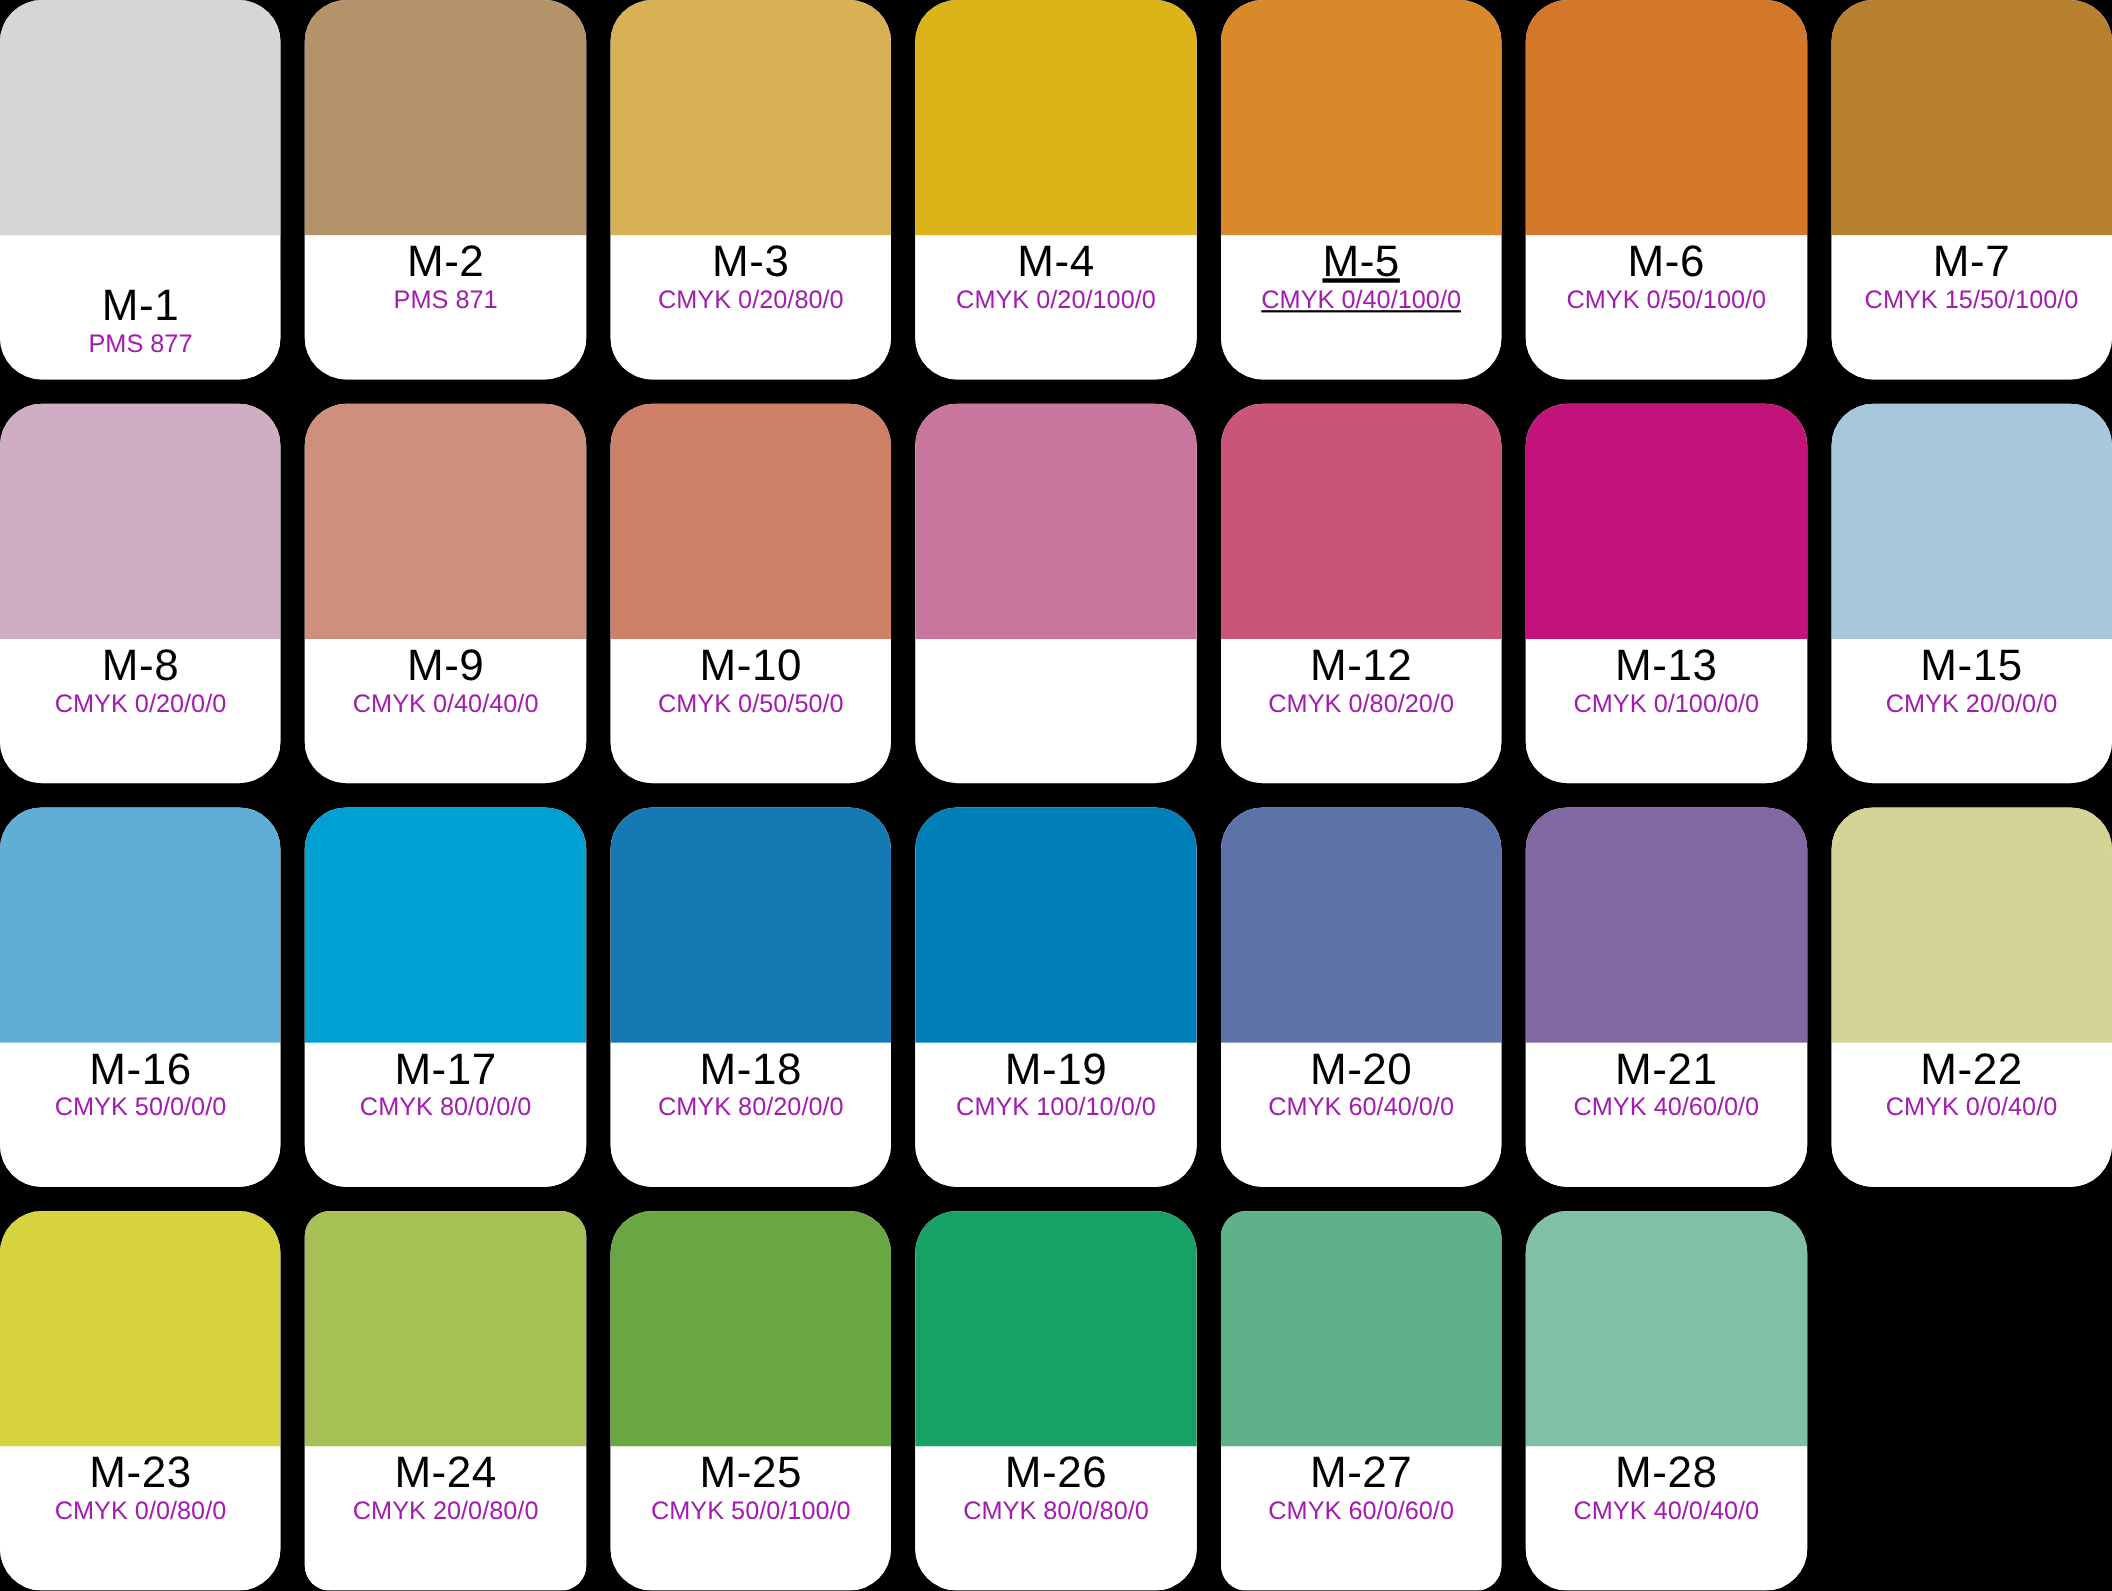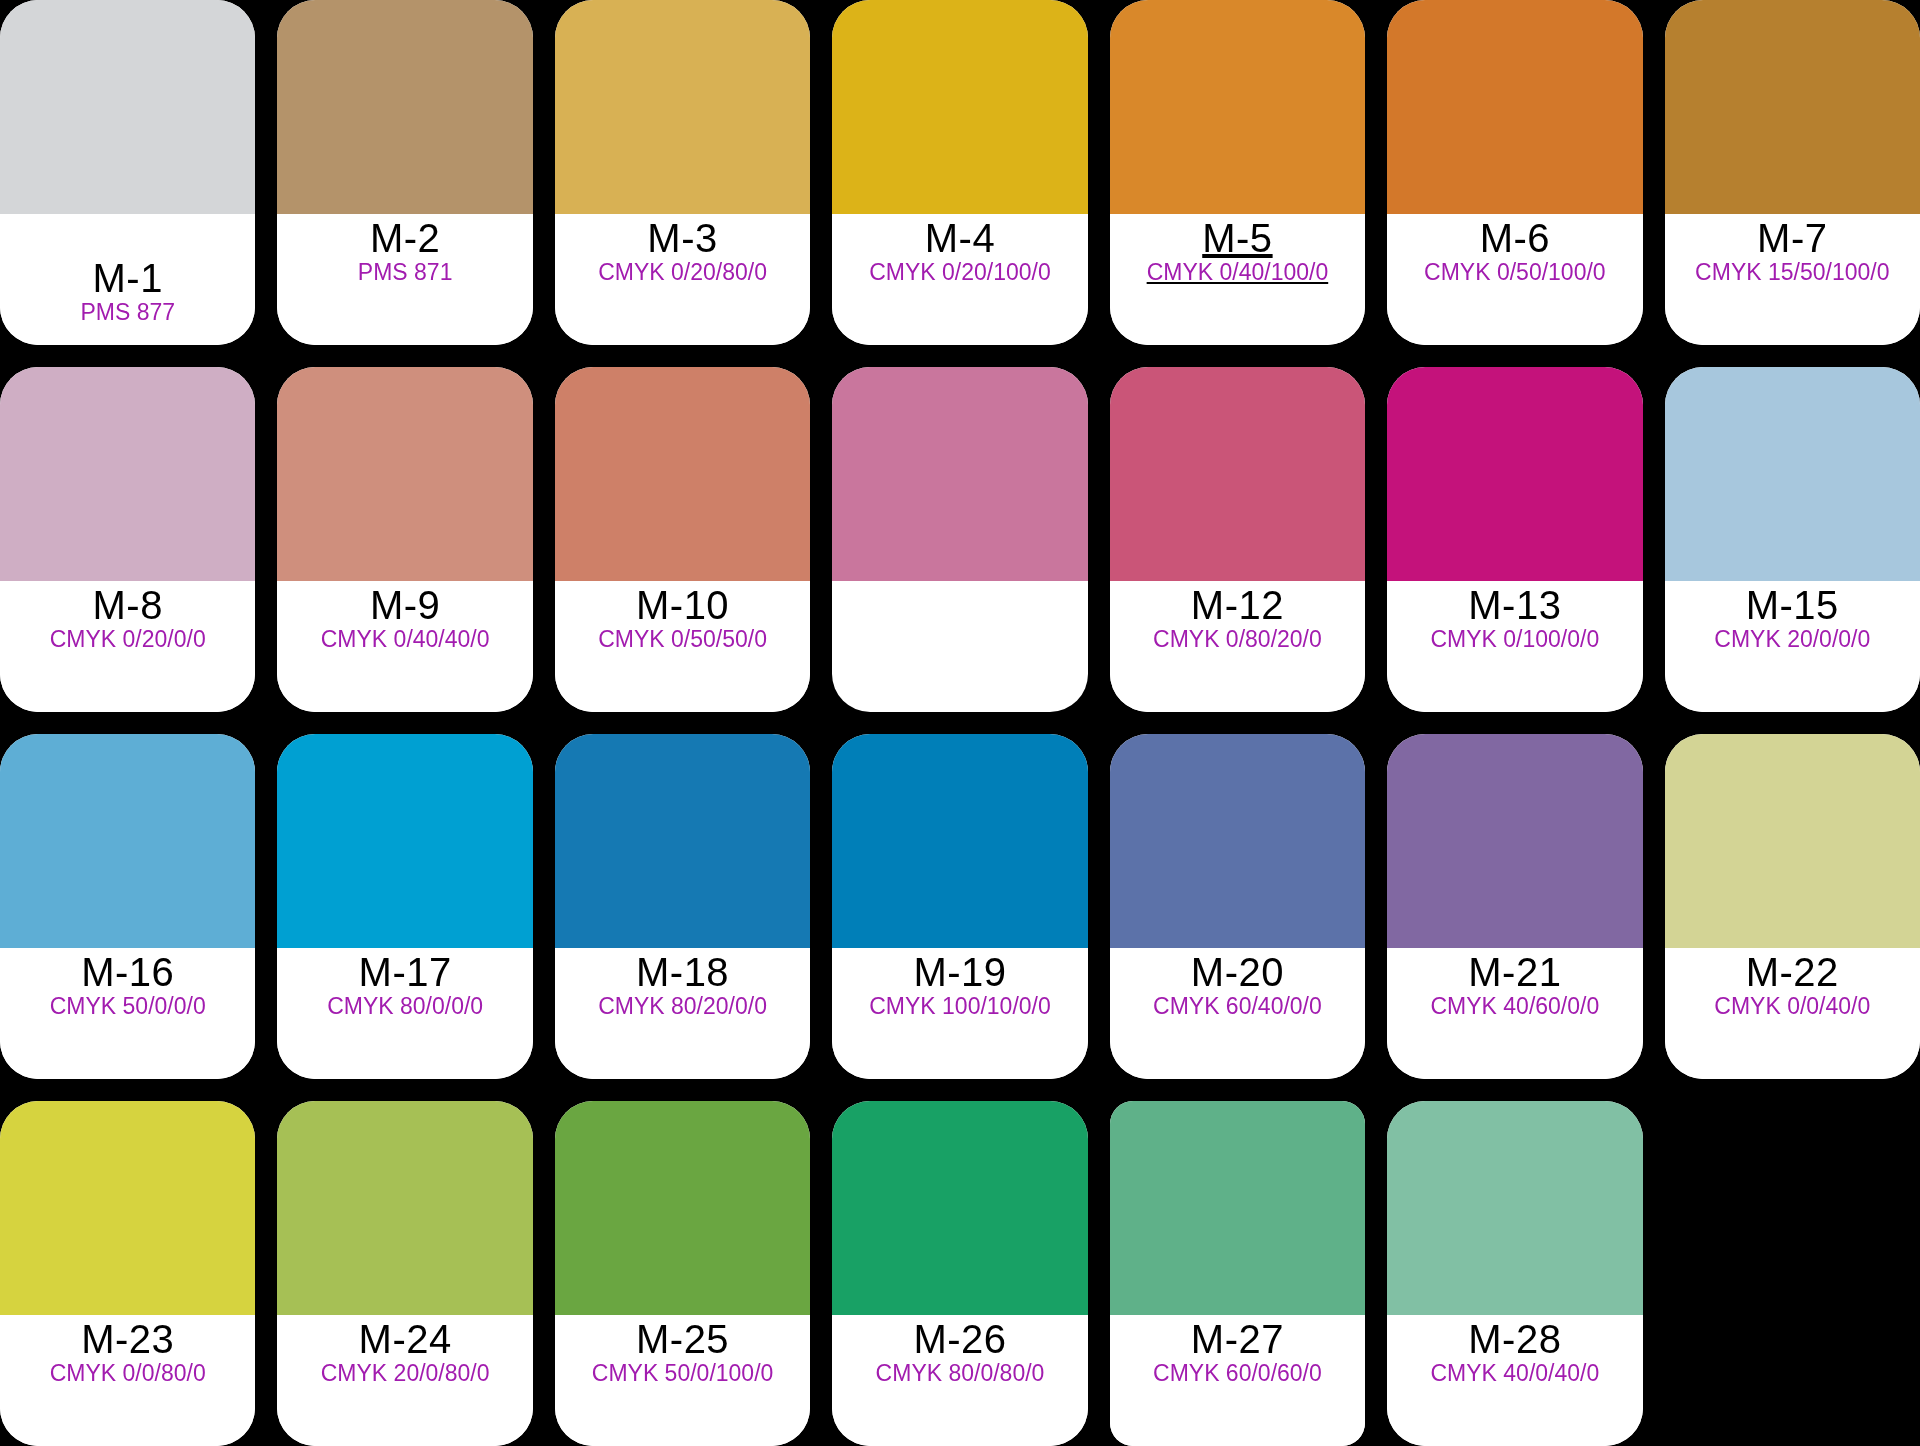--- a/index.html
+++ b/index.html
@@ -209,21 +209,21 @@
         <div class="swatch-spec">CMYK 0/0/40/0</div>
       </div>
     </div>
     <div class="swatch-card" style="background: rgb(255, 255, 255);">
       <div class="swatch-color" style="background-color: rgb(214, 211, 63);"></div>
       <div class="swatch-label-area">
         <div class="swatch-code">M-23</div>
         <div class="swatch-spec">CMYK 0/0/80/0</div>
       </div>
     </div>
-    <div class="swatch-card" style="background: rgb(255, 255, 255);">
+    <div class="swatch-card" style="background: rgb(255, 255, 255); border-radius: 23px;">
       <div class="swatch-color" style="background-color: rgb(166, 192, 85);"></div>
       <div class="swatch-label-area">
         <div class="swatch-code">M-24</div>
         <div class="swatch-spec">CMYK 20/0/80/0</div>
       </div>
     </div>
     <div class="swatch-card" style="background: rgb(255, 255, 255);">
       <div class="swatch-color" style="background-color: rgb(106, 166, 65);"></div>
       <div class="swatch-label-area">
         <div class="swatch-code">M-25</div>

